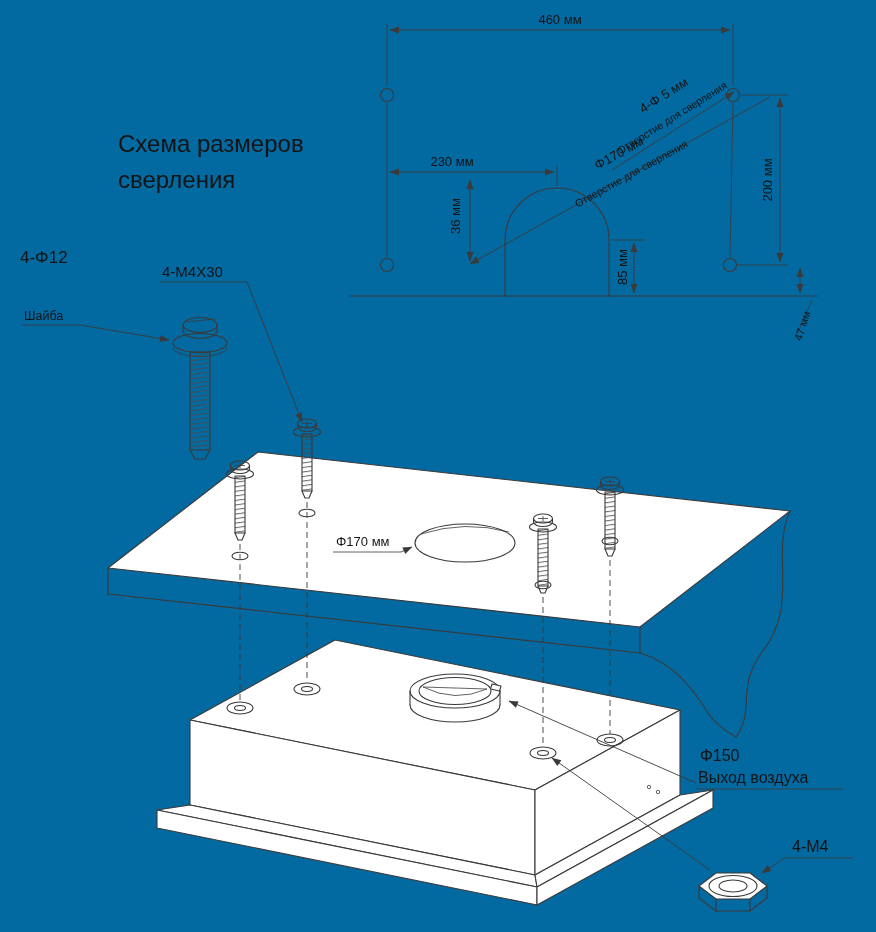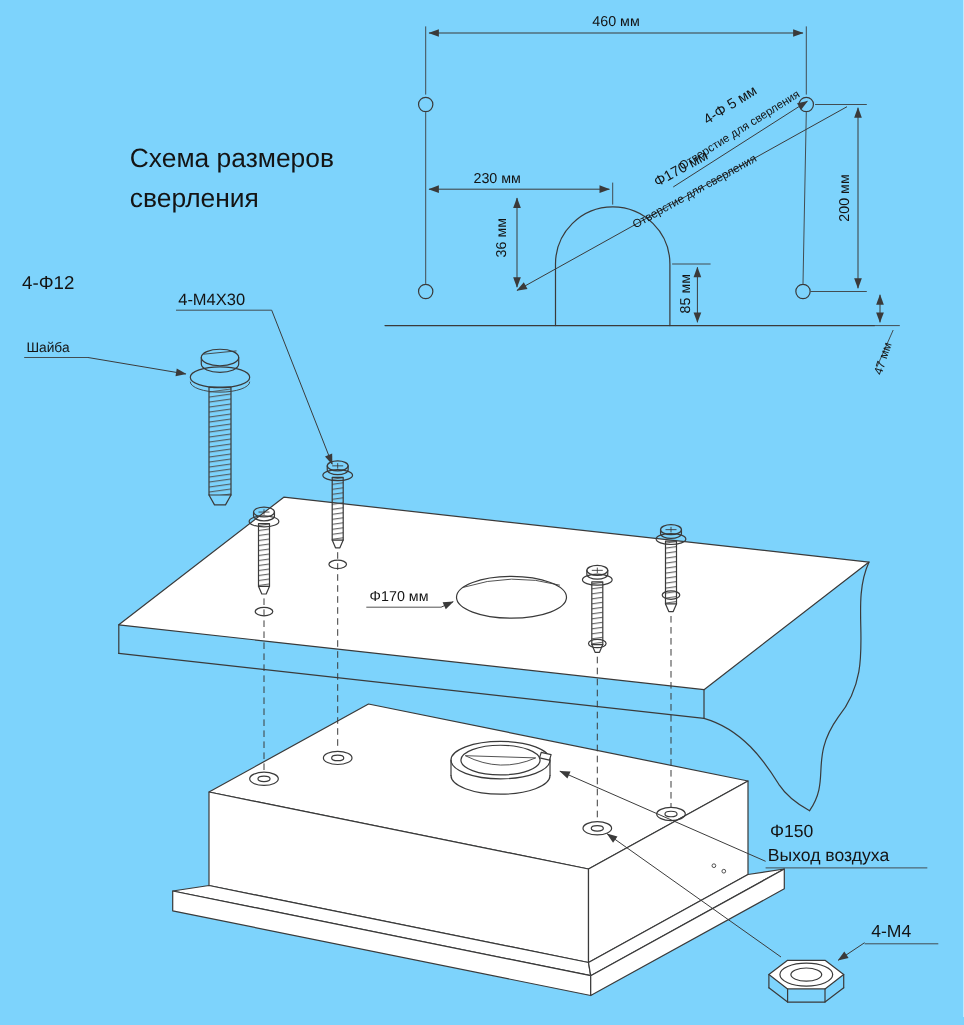--- a/index.html
+++ b/index.html
@@ -1,16 +1,16 @@
 <!DOCTYPE html>
 <html><head>
 <meta charset="utf-8">
 <style>
   html,body{margin:0;padding:0;background:#ffffff}
-  .canvas{width:876px;height:932px;position:relative;background:#7dd3fc;overflow:hidden}
+  .canvas{width:876px;height:932px;position:relative;background:#0369a1;overflow:hidden}
   svg{display:block}
   .ln{stroke:#3a3a3a;stroke-width:1.1;fill:none;stroke-linejoin:round;stroke-linecap:round}
   .lnf{stroke:#3a3a3a;stroke-width:1.1;stroke-linejoin:round}
   .face{stroke:#3a3a3a;stroke-width:1.1;fill:#ffffff;stroke-linejoin:round}
   .thin{stroke:#3a3a3a;stroke-width:0.8;fill:none}
   .dim{stroke:#3a3a3a;stroke-width:0.9;fill:none}
   .dash{stroke:#3a3a3a;stroke-width:0.9;fill:none;stroke-dasharray:6 4}
   text{fill:#141414;font-family:"Liberation Sans","DejaVu Sans",sans-serif}
   .t-title{font-size:24px}
   .t-dim{font-size:13px}

